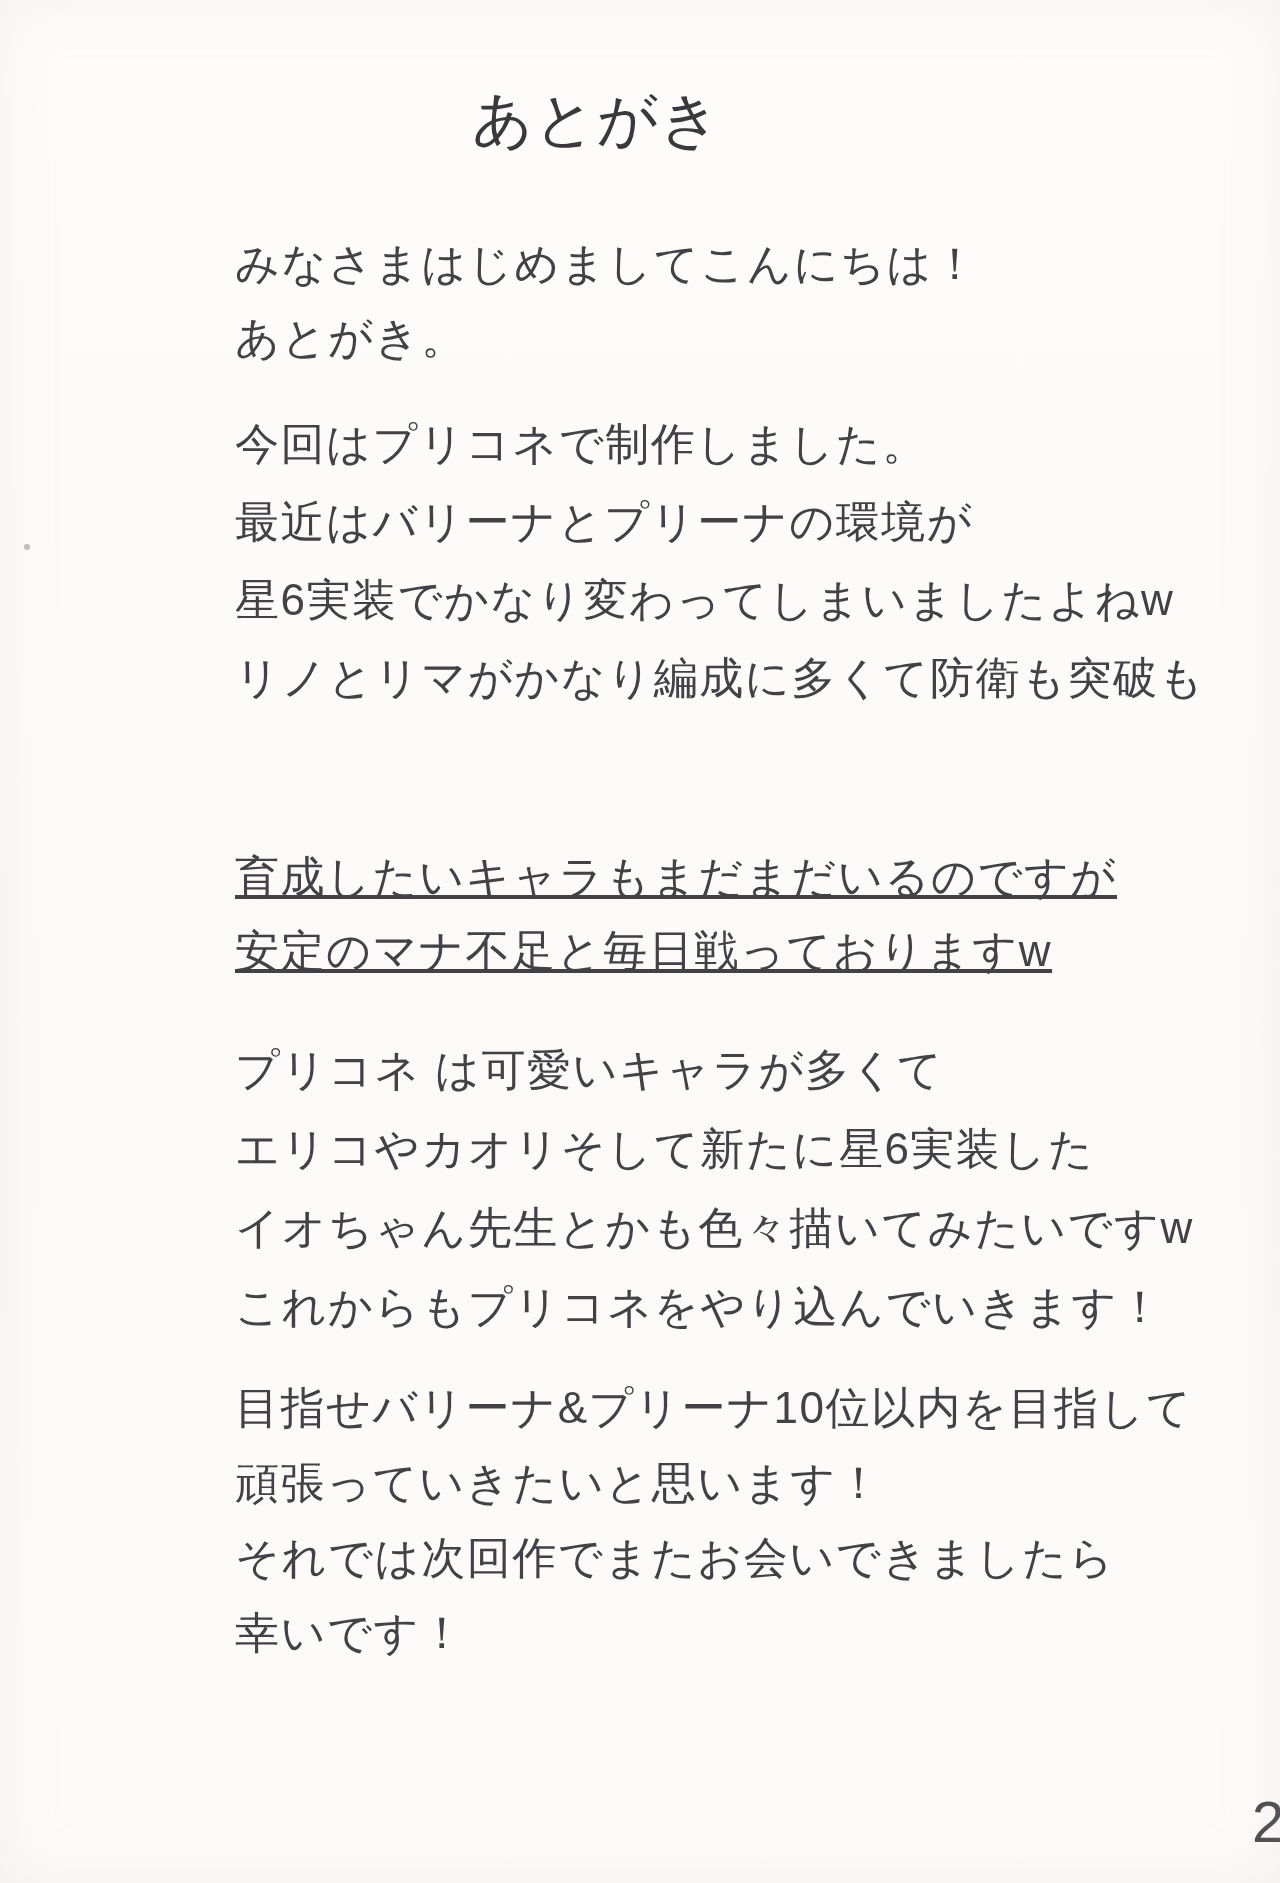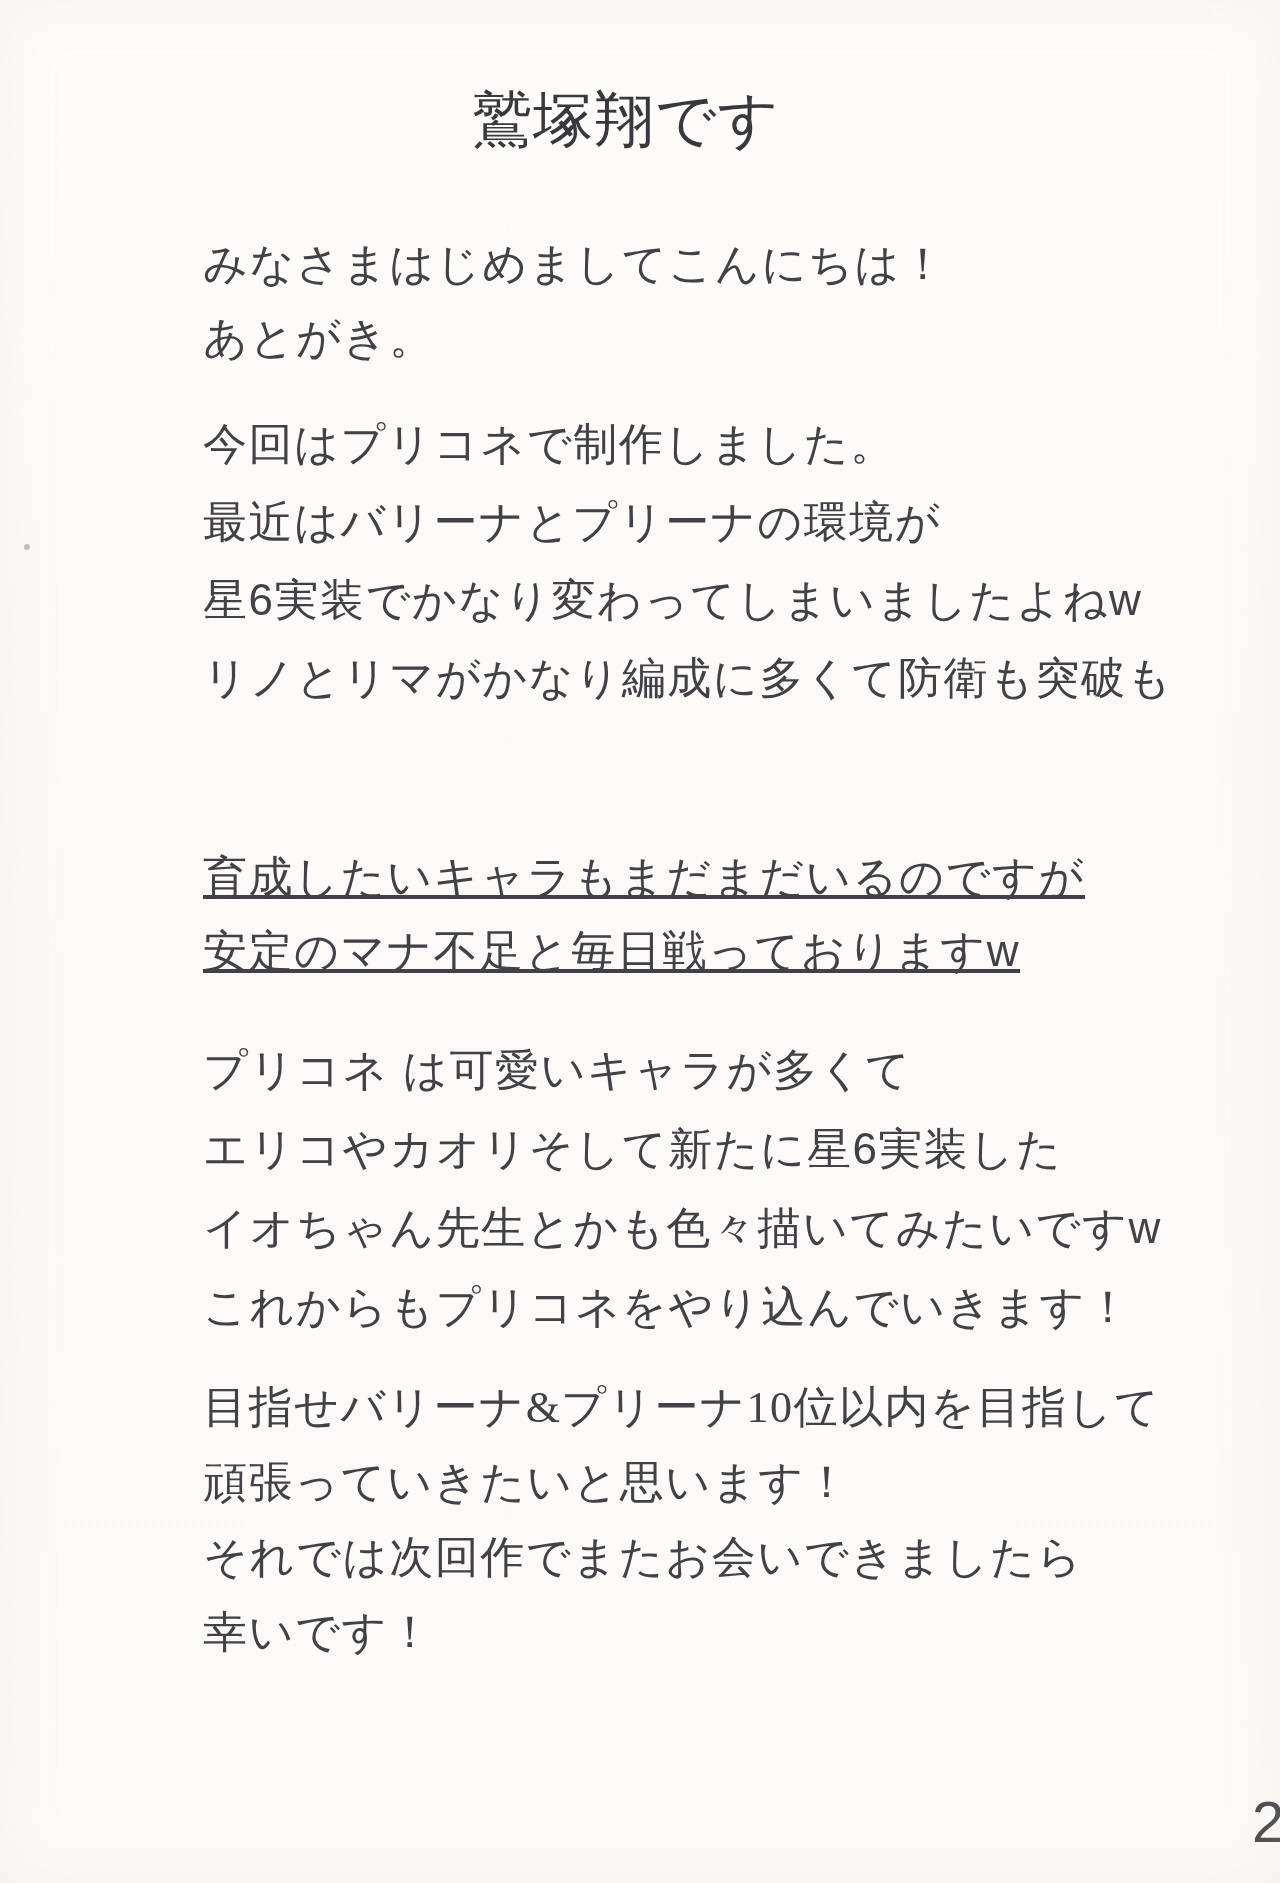--- a/index.html
+++ b/index.html
@@ -27,21 +27,21 @@
   }
   .para {
     position: absolute;
     left: 203px;
     right: 40px;
     color: #414146;
     font-size: 44px;
     letter-spacing: 1.5px;
     white-space: nowrap;
   }
-  .para .line { display: block; }
+  .para .line { display: block; margin-left: 32px; }
   .page-number {
     position: absolute;
     top: 1788px;
     left: 1252px;
     font-size: 58px;
     color: #4a4a4e;
   }
   .artifact-dot {
     position: absolute;
     left: 24px;
@@ -56,21 +56,21 @@
     inset: 0;
     pointer-events: none;
     box-shadow: inset 0 0 60px rgba(200,198,192,0.18);
   }
 </style>
 </head>
 <body>
 
 <div class="page">
 
-  <div class="page-title">鷲塚翔です</div>
+  <div class="page-title">あとがき</div>
 
   <div class="para" style="top:227px; line-height:74px;">
     <span class="line">みなさまはじめましてこんにちは！</span>
     <span class="line">あとがき。</span>
   </div>
 
   <div class="para" style="top:405px; line-height:78px;">
     <span class="line">今回はプリコネで制作しました。</span>
     <span class="line">最近はバリーナとプリーナの環境が</span>
     <span class="line">星6実装でかなり変わってしまいましたよねw</span>
@@ -82,21 +82,21 @@
     <span class="line">安定のマナ不足と毎日戦っておりますw</span>
   </div>
 
   <div class="para" style="top:1030px; line-height:79px;">
     <span class="line">プリコネ は可愛いキャラが多くて</span>
     <span class="line">エリコやカオリそして新たに星6実装した</span>
     <span class="line">イオちゃん先生とかも色々描いてみたいですw</span>
     <span class="line">これからもプリコネをやり込んでいきます！</span>
   </div>
 
-  <div class="para" style="top:1370px; line-height:75px;font-family:Liberation Serif, serif;">
+  <div class="para" style="top:1370px; line-height:75px;">
     <span class="line">目指せバリーナ&amp;プリーナ10位以内を目指して</span>
     <span class="line">頑張っていきたいと思います！</span>
     <span class="line">それでは次回作でまたお会いできましたら</span>
     <span class="line">幸いです！</span>
   </div>
 
   <div class="page-number">2</div>
 
   <div class="artifact-dot"></div>
   <div class="edge-shade"></div>

